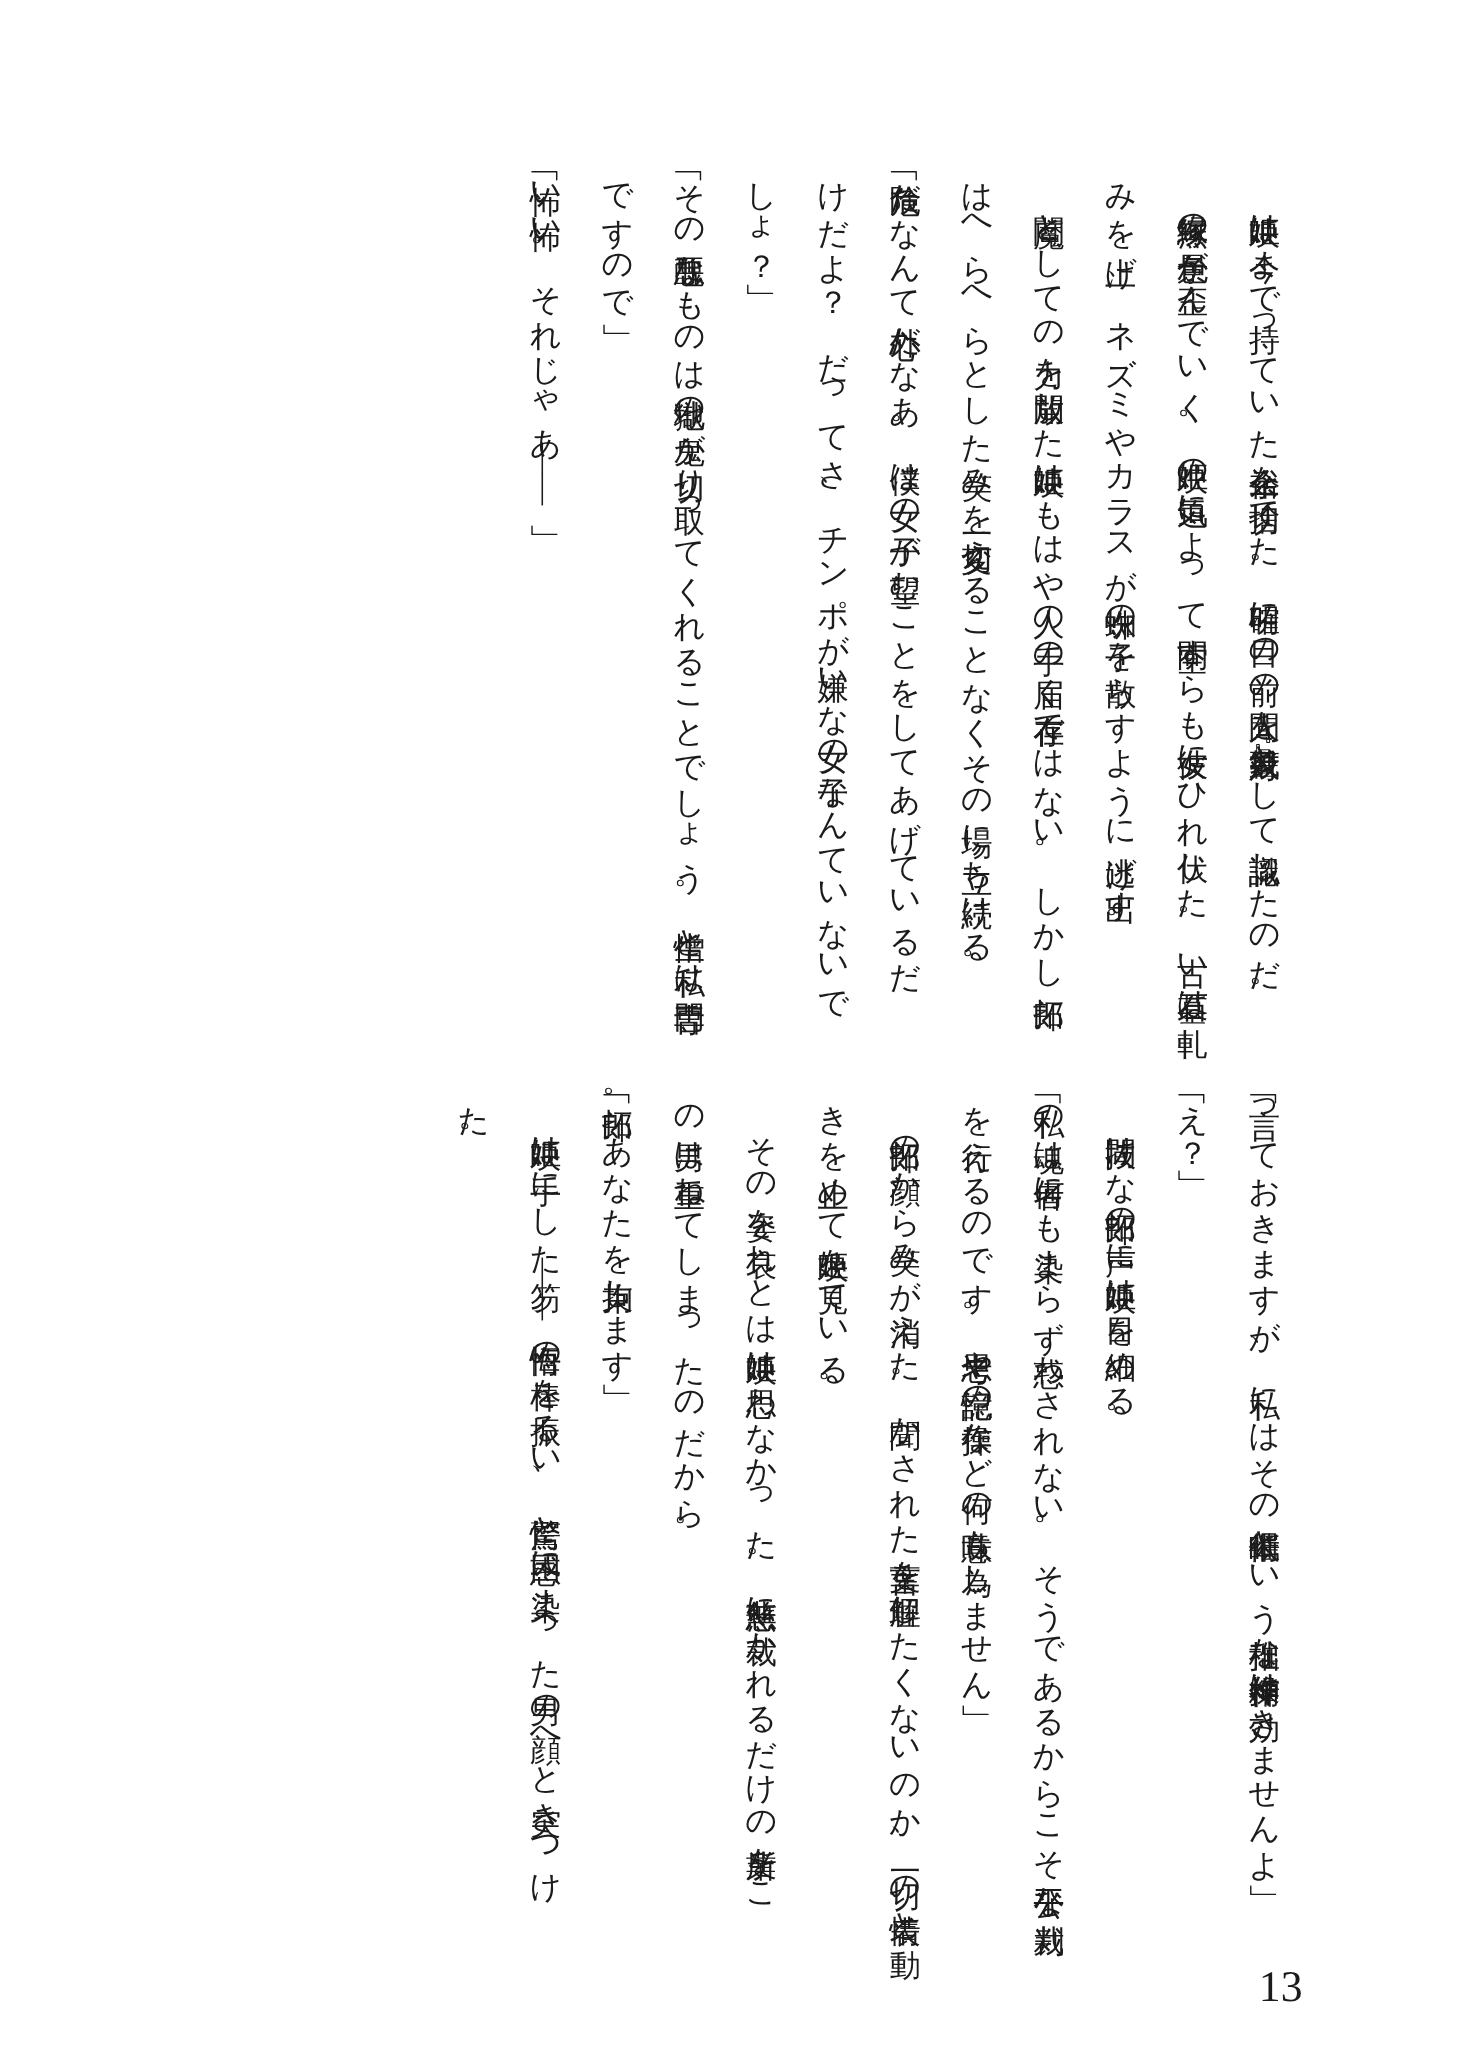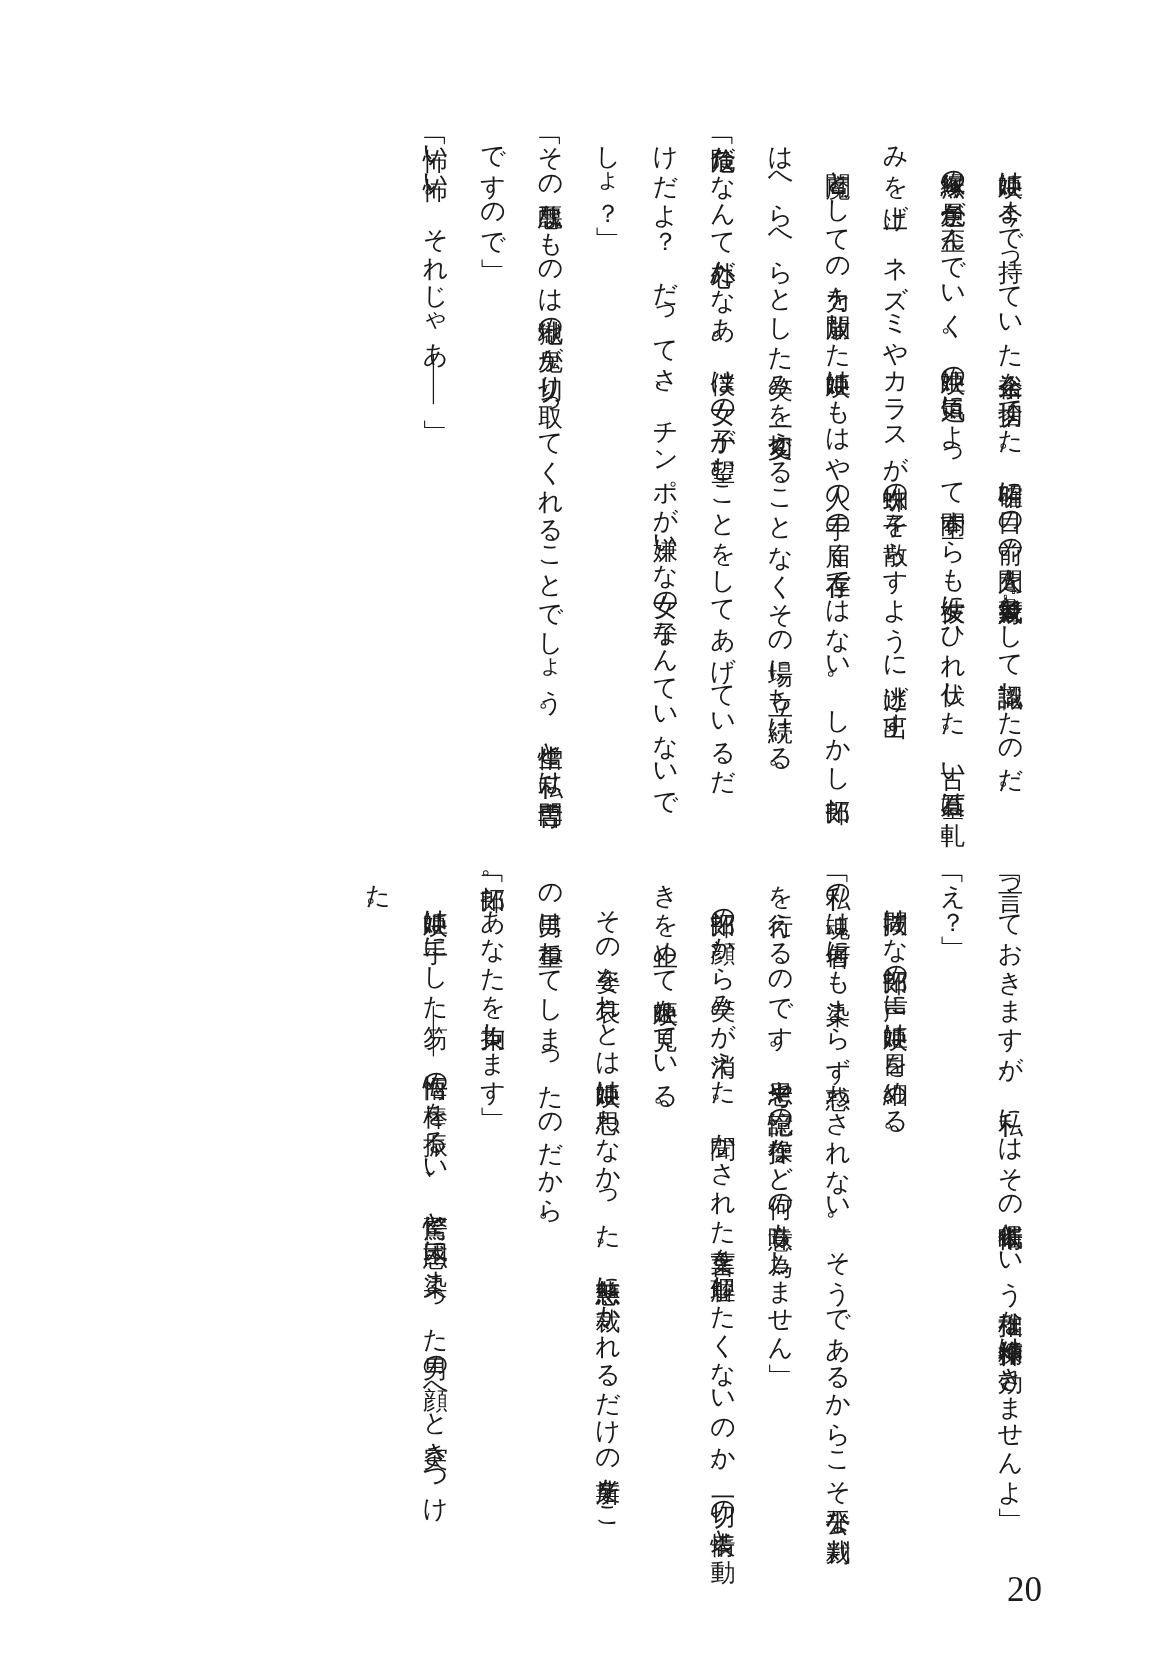--- a/index.html
+++ b/index.html
@@ -64,15 +64,15 @@
     <p class="para">「言っておきますが、私にはその催眠術という稚拙な精神操作は効きませんよ」</p>
     <p class="para">「え？」</p>
     <p class="para">　間抜けな拓郎の声に映姫は目を細める。</p>
     <p class="para">「私の魂は何者にも染まらず惑わされない。そうであるからこそ公平な裁判を行えるのです。思考や記憶の操作など何の意味も為しません」</p>
     <p class="para">　拓郎の顔から笑みが消えた。聞かされた言葉を理解したくないのか、一切の表情と動きを止めて映姫を見ている。</p>
     <p class="para">　その姿を哀れとは映姫は思わなかった。無慈悲に裁かれるだけの所業をこの男は重ねてしまったのだから。</p>
     <p class="para">「拓郎。あなたを拘束します」</p>
     <p class="para">　映姫は手にした笏――悔悟の棒を振るい、驚愕と困惑に染まった男の顔へと突きつけた。</p>
   </section>
 
-  <div class="page-number">20</div>
+  <div class="page-number">13</div>
 
 </div>
 
 </body></html>

